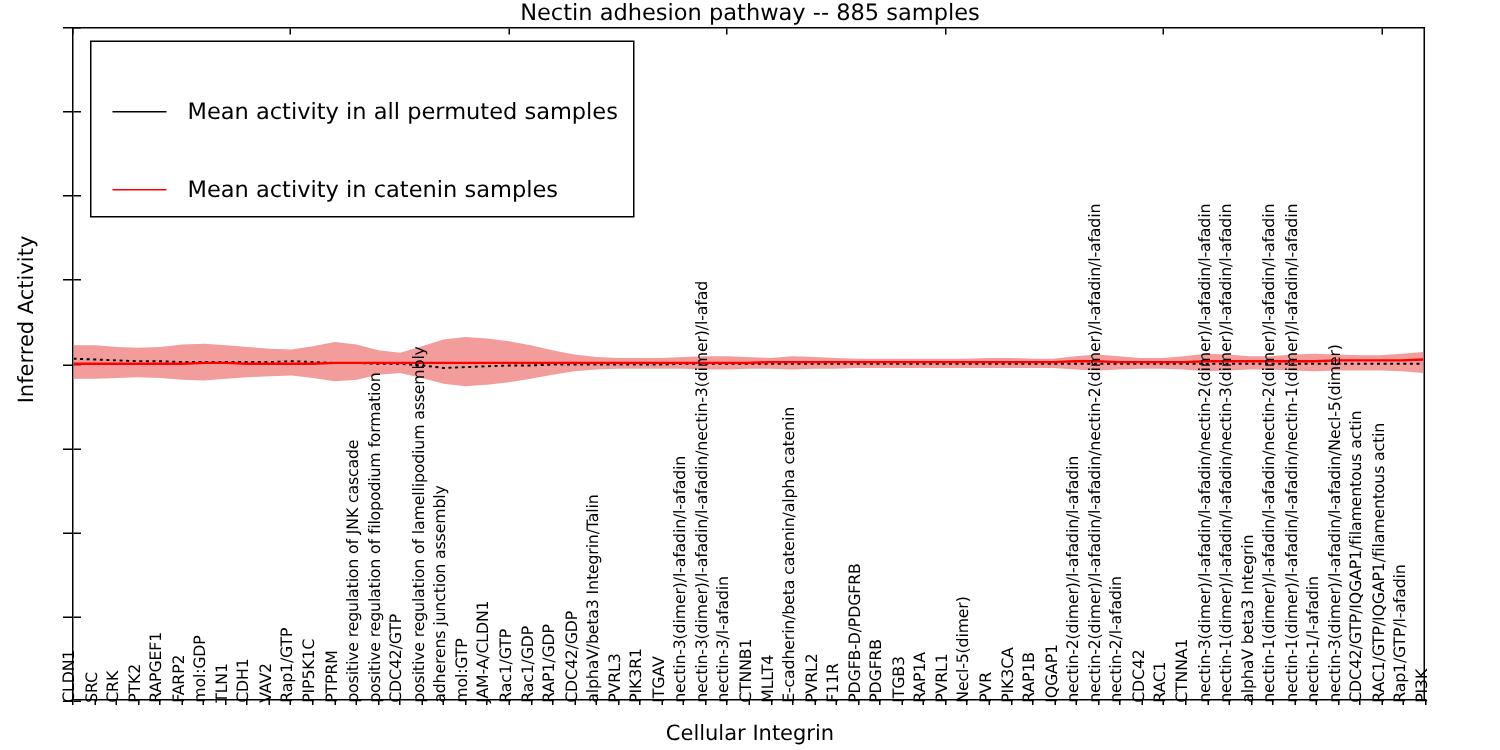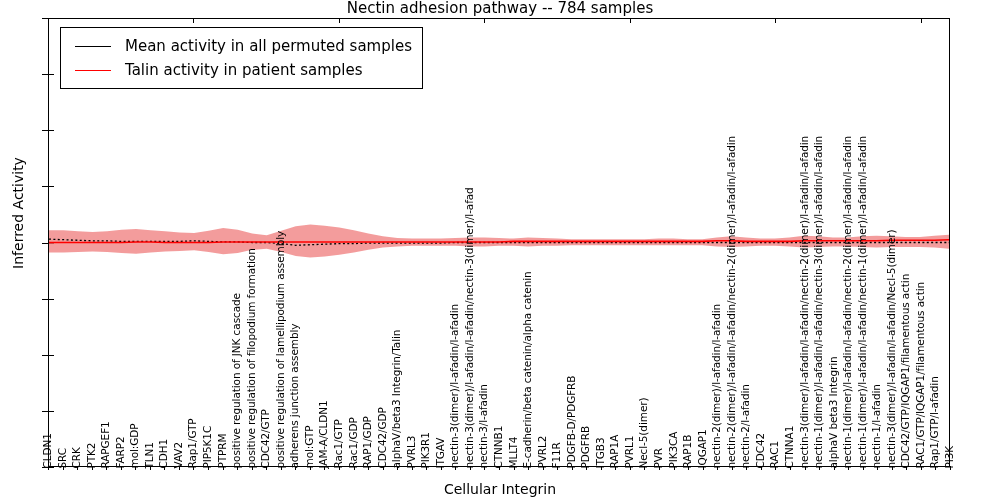--- a/index.html
+++ b/index.html
@@ -133,41 +133,42 @@
     top: 27px;
     border: 1px solid #000000;
     background: #ffffff;
     padding: 6px 10px 6px 8px;
     box-sizing: border-box;
   }
   .legend-row {
     display: flex;
     align-items: center;
     height: 24px;
+    margin-top: 28px;
   }
   .legend-swatch {
     width: 36px;
     height: 0;
     border-top-width: 1.4px;
     border-top-style: solid;
     margin-right: 14px;
     margin-left: 6px;
   }
   .legend-text {
     font-size: 15px;
     color: #000000;
     white-space: nowrap;
   }
 </style>
 </head>
 <body>
 
 <div id="figure">
 
-  <div id="chart-title">Nectin adhesion pathway -- 784 samples</div>
+  <div id="chart-title">Nectin adhesion pathway -- 885 samples</div>
 
   <div id="ylabel">Inferred Activity</div>
 
   <div id="yaxis">
       <div class="ytick-mark" style="top: 18px;"></div>
       <div class="ytick-mark-in" style="top: 18px;"></div>
       <div class="ytick-mark" style="top: 74.125px;"></div>
       <div class="ytick-mark-in" style="top: 74.125px;"></div>
       <div class="ytick-mark" style="top: 130.25px;"></div>
       <div class="ytick-mark-in" style="top: 130.25px;"></div>
@@ -333,17 +334,17 @@
 
   <div id="xlabel">Cellular Integrin</div>
 
   <div id="legend">
     <div class="legend-row">
       <span class="legend-swatch" style="border-top-color:#000000"></span>
       <span class="legend-text">Mean activity in all permuted samples</span>
     </div>
     <div class="legend-row">
       <span class="legend-swatch" style="border-top-color:#ff0000"></span>
-      <span class="legend-text">Talin activity in patient samples</span>
+      <span class="legend-text">Mean activity in catenin samples</span>
     </div>
   </div>
 
 </div>
 
 </body></html>

